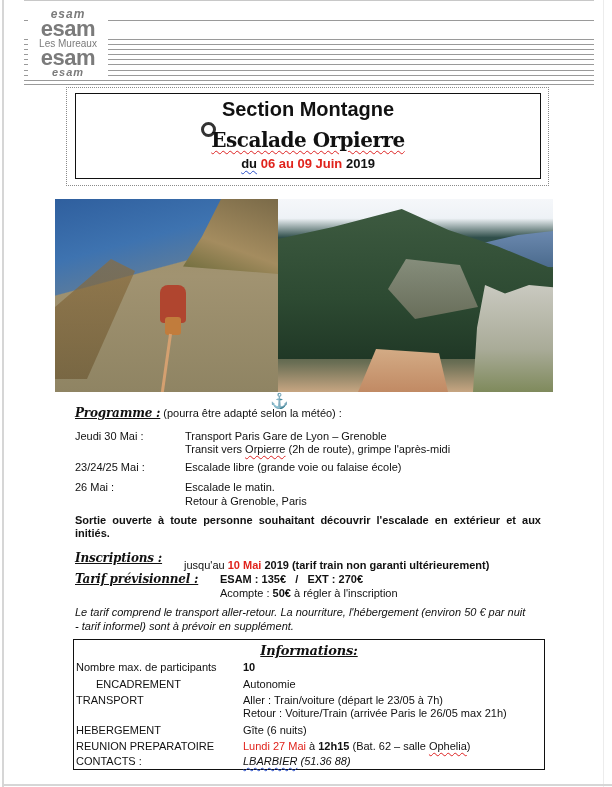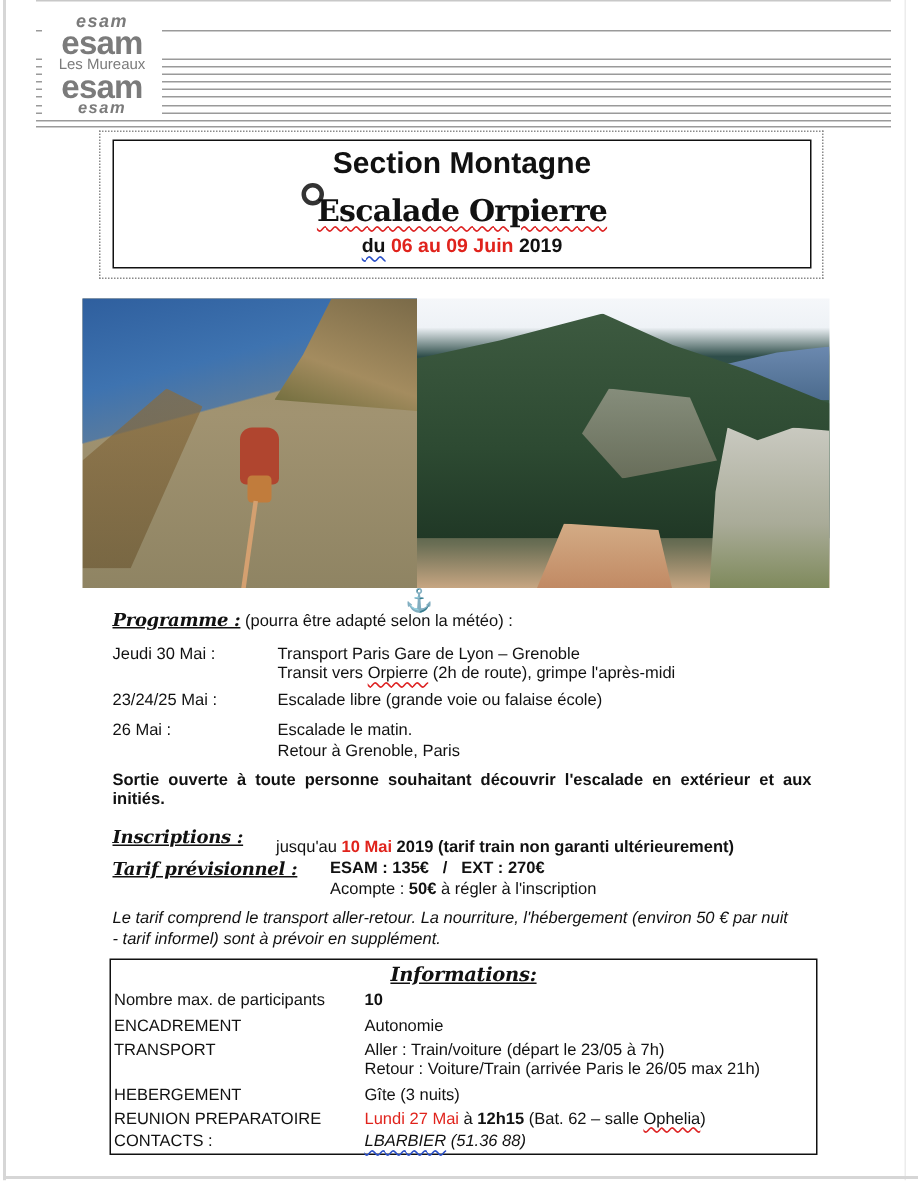--- a/index.html
+++ b/index.html
@@ -159,29 +159,29 @@
 
 <div class="txt i" style="left:75px; top:605px;">Le tarif comprend le transport aller-retour. La nourriture, l'hébergement (environ 50 € par nuit</div>
 <div class="txt i" style="left:75px; top:619px;">- tarif informel) sont à prévoir en supplément.</div>
 
 <div class="info-table">
   <div class="info-title"><span class="script" style="font-size:13px">Informations:</span></div>
 
   <div class="info-row" style="top:20px;">Nombre max. de participants</div>
   <div class="info-val b" style="top:20px;">10</div>
 
-  <div class="info-row" style="top:37px;">ENCADREMENT</div>
+  <div class="info-row" style="top:37px;margin-left:20px;">ENCADREMENT</div>
   <div class="info-val" style="top:37px;">Autonomie</div>
 
   <div class="info-row" style="top:53px;">TRANSPORT</div>
   <div class="info-val" style="top:53px;">Aller : Train/voiture (départ le 23/05 à 7h)</div>
   <div class="info-val" style="top:66px;">Retour : Voiture/Train (arrivée Paris le 26/05 max 21h)</div>
 
   <div class="info-row" style="top:83px;">HEBERGEMENT</div>
-  <div class="info-val" style="top:83px;">Gîte (3 nuits)</div>
+  <div class="info-val" style="top:83px;">Gîte (6 nuits)</div>
 
   <div class="info-row" style="top:99px;">REUNION PREPARATOIRE</div>
   <div class="info-val" style="top:99px;">
     <span class="red">Lundi 27 Mai</span><span> à </span><span class="b">12h15</span><span> (Bat. 62 – salle </span><span class="squig-red">Ophelia</span><span>)</span>
   </div>
 
   <div class="info-row" style="top:114px;">CONTACTS :</div>
   <div class="info-val i" style="top:114px;">
     <span class="squig-blue">LBARBIER</span><span> (51.36 88)</span>
   </div>

